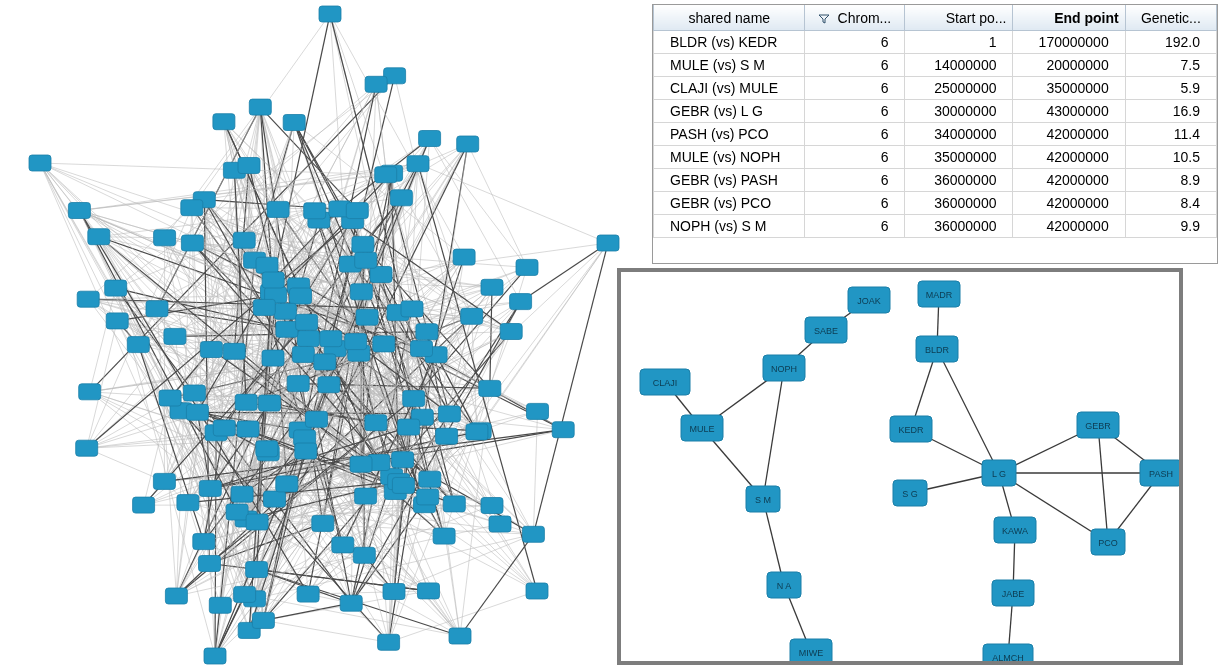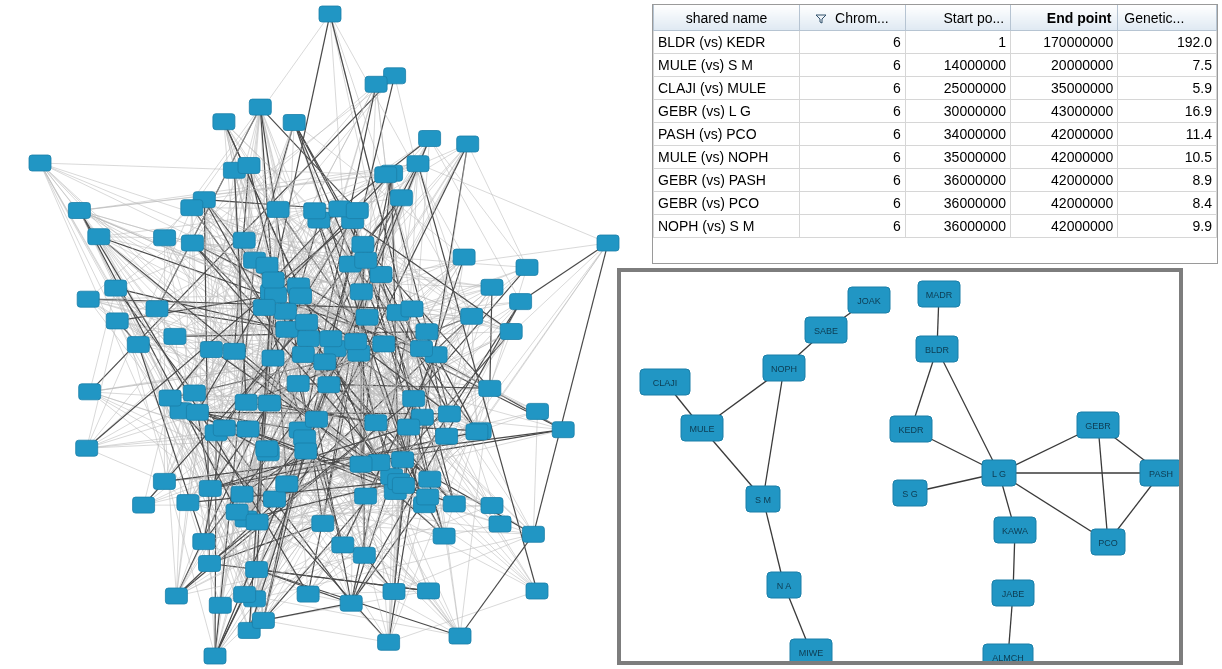--- a/index.html
+++ b/index.html
@@ -37,25 +37,25 @@
     border-top:none;
     height:25px;
     font-weight:normal;
     padding:0 6px;
     white-space:nowrap;
   }
   table.data-table th.col-name{width:148px;text-align:center;}
   table.data-table th.col-chrom{width:104px;text-align:center;}
   table.data-table th.col-start{width:110px;text-align:right;}
   table.data-table th.col-end{width:110px;text-align:right;font-weight:bold;}
-  table.data-table th.col-gen{width:100px;text-align:left;}
+  table.data-table th.col-gen{width:100px;text-align:center;}
   table.data-table td{
     border:1px solid #d6d6d6;
     height:22px;
-    padding:0 4px;
+    padding:0 16px;
     white-space:nowrap;
     background:#ffffff;
   }
   td.c-name{text-align:left;}
   td.c-chrom{text-align:right;padding-right:18px;}
   td.c-start,td.c-end,td.c-gen{text-align:right;}
   .filter-glyph{
     display:inline-block;width:10px;height:10px;margin-right:5px;
     position:relative;top:1px;
   }

